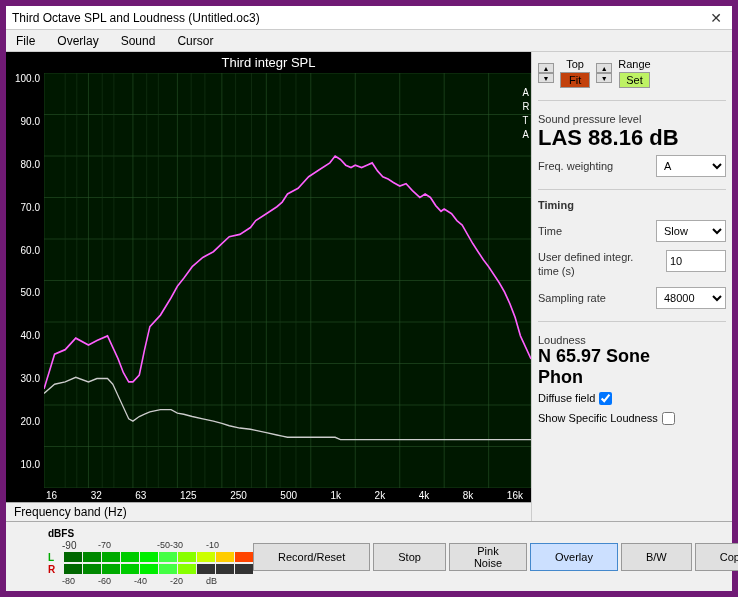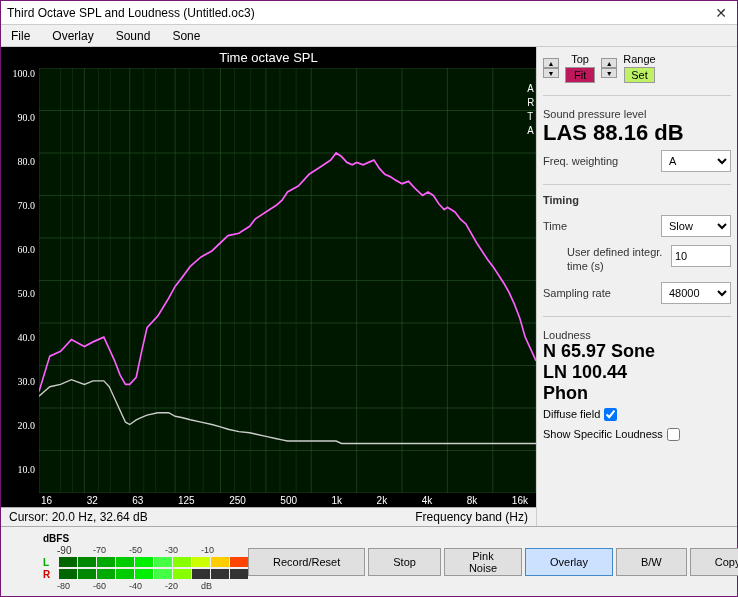--- a/index.html
+++ b/index.html
@@ -8,21 +8,21 @@
       font-size: 12px;
       background: #c0c0c0;
       width: 738px;
       height: 597px;
       overflow: hidden;
     }
     .window {
       width: 738px;
       height: 597px;
       background: #f0f0f0;
-      border: 1px solid #701a75;
+      border: 6px solid #701a75;
       display: flex;
       flex-direction: column;
     }
     .title-bar {
       background: #fff;
       height: 24px;
       display: flex;
       align-items: center;
       justify-content: space-between;
       padding: 0 6px;
@@ -84,21 +84,20 @@
     .y-axis {
       width: 38px;
       background: #000;
       display: flex;
       flex-direction: column;
       justify-content: space-between;
       align-items: flex-end;
       padding: 0 4px 18px 0;
       color: #fff;
       font-size: 10px;
-      font-family: Liberation Serif, serif;
     }
     .y-label { color: #fff; font-size: 10px; }
     .chart-canvas {
       flex: 1;
       position: relative;
       background: #001a00;
       overflow: hidden;
     }
     .dbfs-label {
       font-size: 11px;
@@ -153,21 +152,21 @@
       font-size: 7px;
     }
     .fit-top-group {
       display: flex;
       flex-direction: column;
       gap: 2px;
     }
     .fit-btn {
       font-size: 11px;
       padding: 1px 8px;
-      background: #be185d;
+      background: #c2410c;
       border: 1px solid #999;
       cursor: pointer;
       text-align: center;
     }
     .range-group {
       display: flex;
       flex-direction: column;
       align-items: center;
       gap: 2px;
     }
@@ -225,27 +224,27 @@
 
   <div class="title-bar">
     <span class="title-bar-text">Third Octave SPL and Loudness (Untitled.oc3)</span>
     <button class="title-bar-close">✕</button>
   </div>
 
   <div class="menu-bar">
     <span class="menu-item">File</span>
     <span class="menu-item">Overlay</span>
     <span class="menu-item">Sound</span>
-    <span class="menu-item">Sone</span>
+    <span class="menu-item">Cursor</span>
   </div>
 
   <div class="main-area">
 
     <div class="chart-area">
-      <div class="chart-title">Time octave SPL</div>
+      <div class="chart-title">Third integr SPL</div>
       <div class="chart-wrapper">
         <div style="position:relative;flex:1;display:flex;">
 
           <div class="y-axis">
             <span class="y-label">100.0</span>
             <span class="y-label">90.0</span>
             <span class="y-label">80.0</span>
             <span class="y-label">70.0</span>
             <span class="y-label">60.0</span>
             <span class="y-label">50.0</span>
@@ -321,21 +320,20 @@
           <span>500</span>
           <span>1k</span>
           <span>2k</span>
           <span>4k</span>
           <span>8k</span>
           <span>16k</span>
         </div>
       </div>
 
       <div style="background:#f0f0f0;display:flex;justify-content:space-between;padding:2px 8px;border-top:1px solid #aaa;">
-        <span>Cursor:  20.0 Hz, 32.64 dB</span>
         <span>Frequency band (Hz)</span>
       </div>
     </div>
 
     <div class="right-panel">
 
       <div style="display:flex;align-items:center;gap:6px;margin-bottom:4px;">
         <div class="spin-group">
           <button class="spin-btn">▲</button>
           <button class="spin-btn">▼</button>
@@ -377,38 +375,37 @@
         <span class="timing-label">Timing</span>
       </div>
       <div class="field-row">
         <span class="field-label">Time</span>
         <select class="field-select">
           <option>Slow</option>
           <option>Fast</option>
         </select>
       </div>
       <div class="field-row" style="align-items:flex-start;">
-        <span class="field-label" style="max-width:100px;line-height:1.3;margin-left:24px;">User defined integr. time (s)</span>
+        <span class="field-label" style="max-width:100px;line-height:1.3;">User defined integr. time (s)</span>
         <input class="field-input" type="text" value="10" style="">
       </div>
       <div class="field-row">
         <span class="field-label">Sampling rate</span>
         <select class="field-select">
           <option>44100</option>
           <option selected="">48000</option>
           <option>96000</option>
         </select>
       </div>
 
       <div class="section-divider"></div>
 
       <div class="loudness-section">
         <div class="loudness-label">Loudness</div>
         <div class="loudness-value" style="font-size:18px;">N 65.97 Sone</div>
-        <div class="loudness-value" style="font-size:18px;">LN 100.44</div>
         <div class="loudness-value" style="font-size:18px;font-weight:bold;">Phon</div>
       </div>
 
       <div class="check-row">
         <span class="check-label">Diffuse field</span>
         <input type="checkbox" checked="" style="">
       </div>
 
       <div class="check-row">
         <span class="check-label">Show Specific Loudness</span>
@@ -419,21 +416,21 @@
 
   <div style="background:#f0f0f0;border-top:1px solid #aaa;display:flex;align-items:center;padding:2px 4px;height:70px;flex-shrink:0;">
 
     <div style="display:flex;flex-direction:column;gap:1px;margin-left:38px;">
       <span class="dbfs-label" style="font-size:10px;font-weight:bold;">dBFS</span>
 
       <div style="display:flex;align-items:center;margin-left:14px;">
         <div style="display:flex;gap:0px;">
           <div style="width:36px;text-align:left;font-size:10px;color:#333;">-90</div>
           <div style="width:36px;text-align:left;font-size:9px;color:#333;">-70</div>
-          <div style="width:36px;text-align:left;font-size:9px;color:#333;">-50</div>
+          <div style="width:36px;text-align:right;font-size:9px;color:#333;">-50</div>
           <div style="width:36px;text-align:left;font-size:9px;color:#333;">-30</div>
           <div style="width:36px;text-align:left;font-size:9px;color:#333;">-10</div>
         </div>
       </div>
 
       <div style="display:flex;align-items:center;gap:2px;">
         <span style="color:#00aa00;font-size:10px;font-weight:bold;width:14px;">L</span>
         <div style="display:flex;gap:1px;">
           <div style="width:18px;height:10px;background:#006600;"></div>
           <div style="width:18px;height:10px;background:#008800;"></div>

